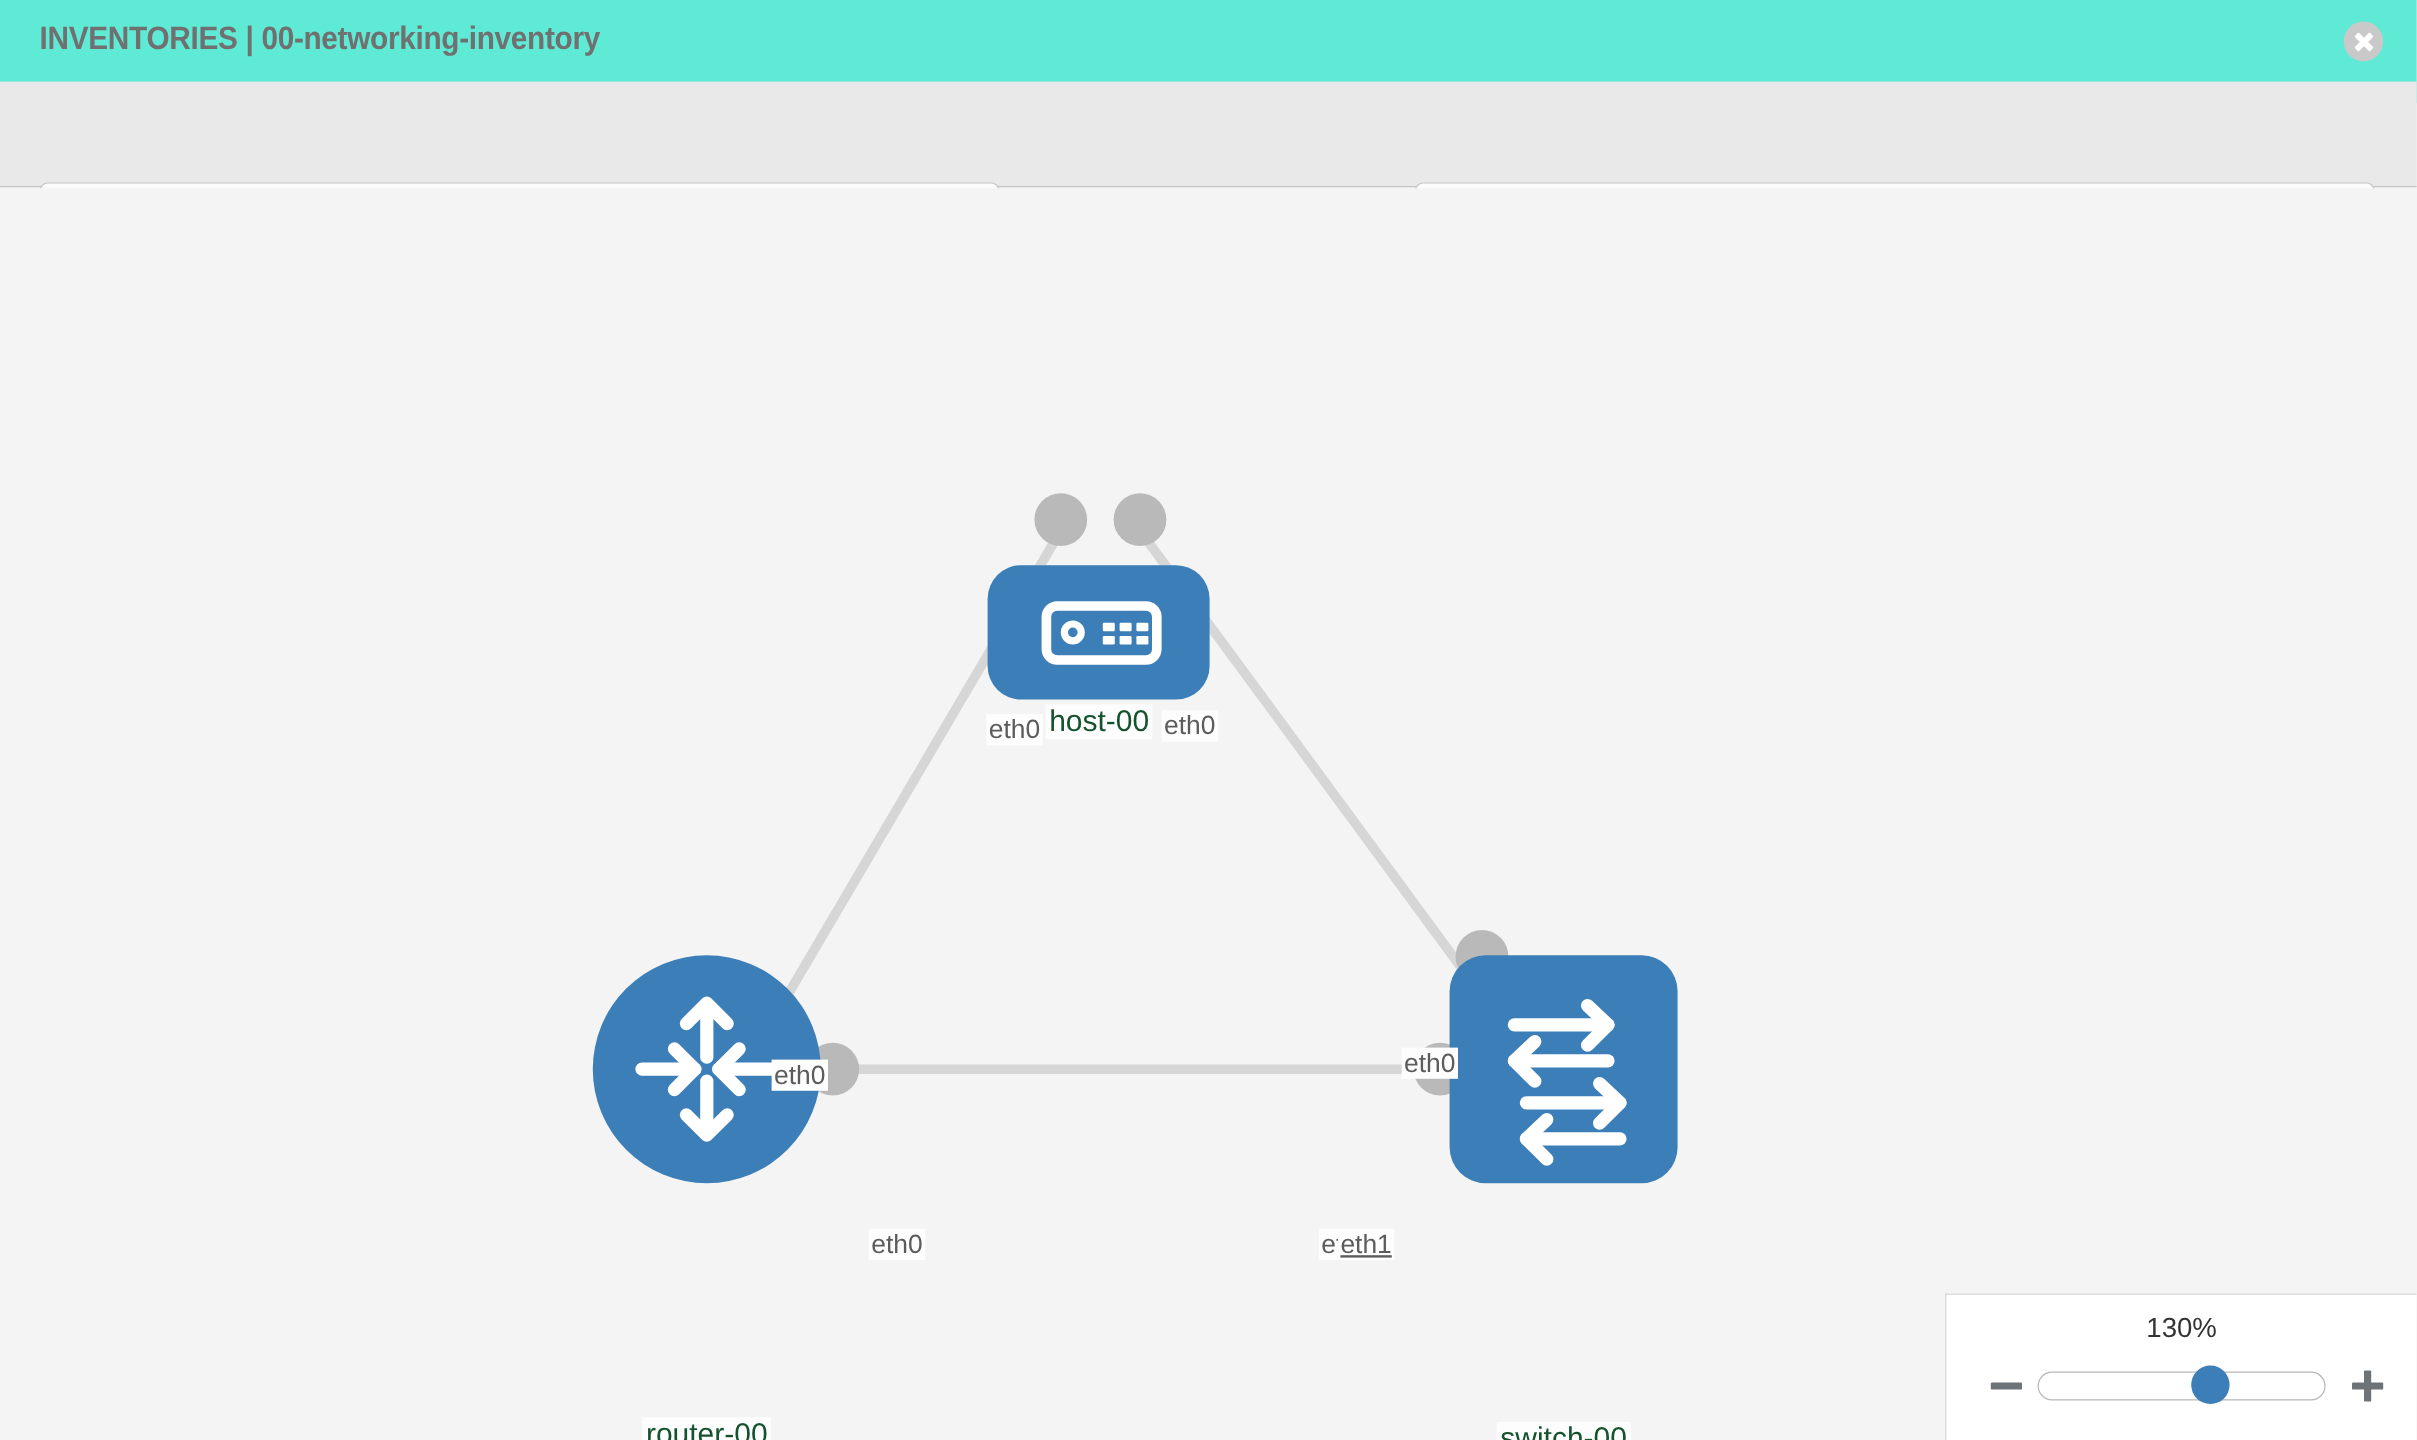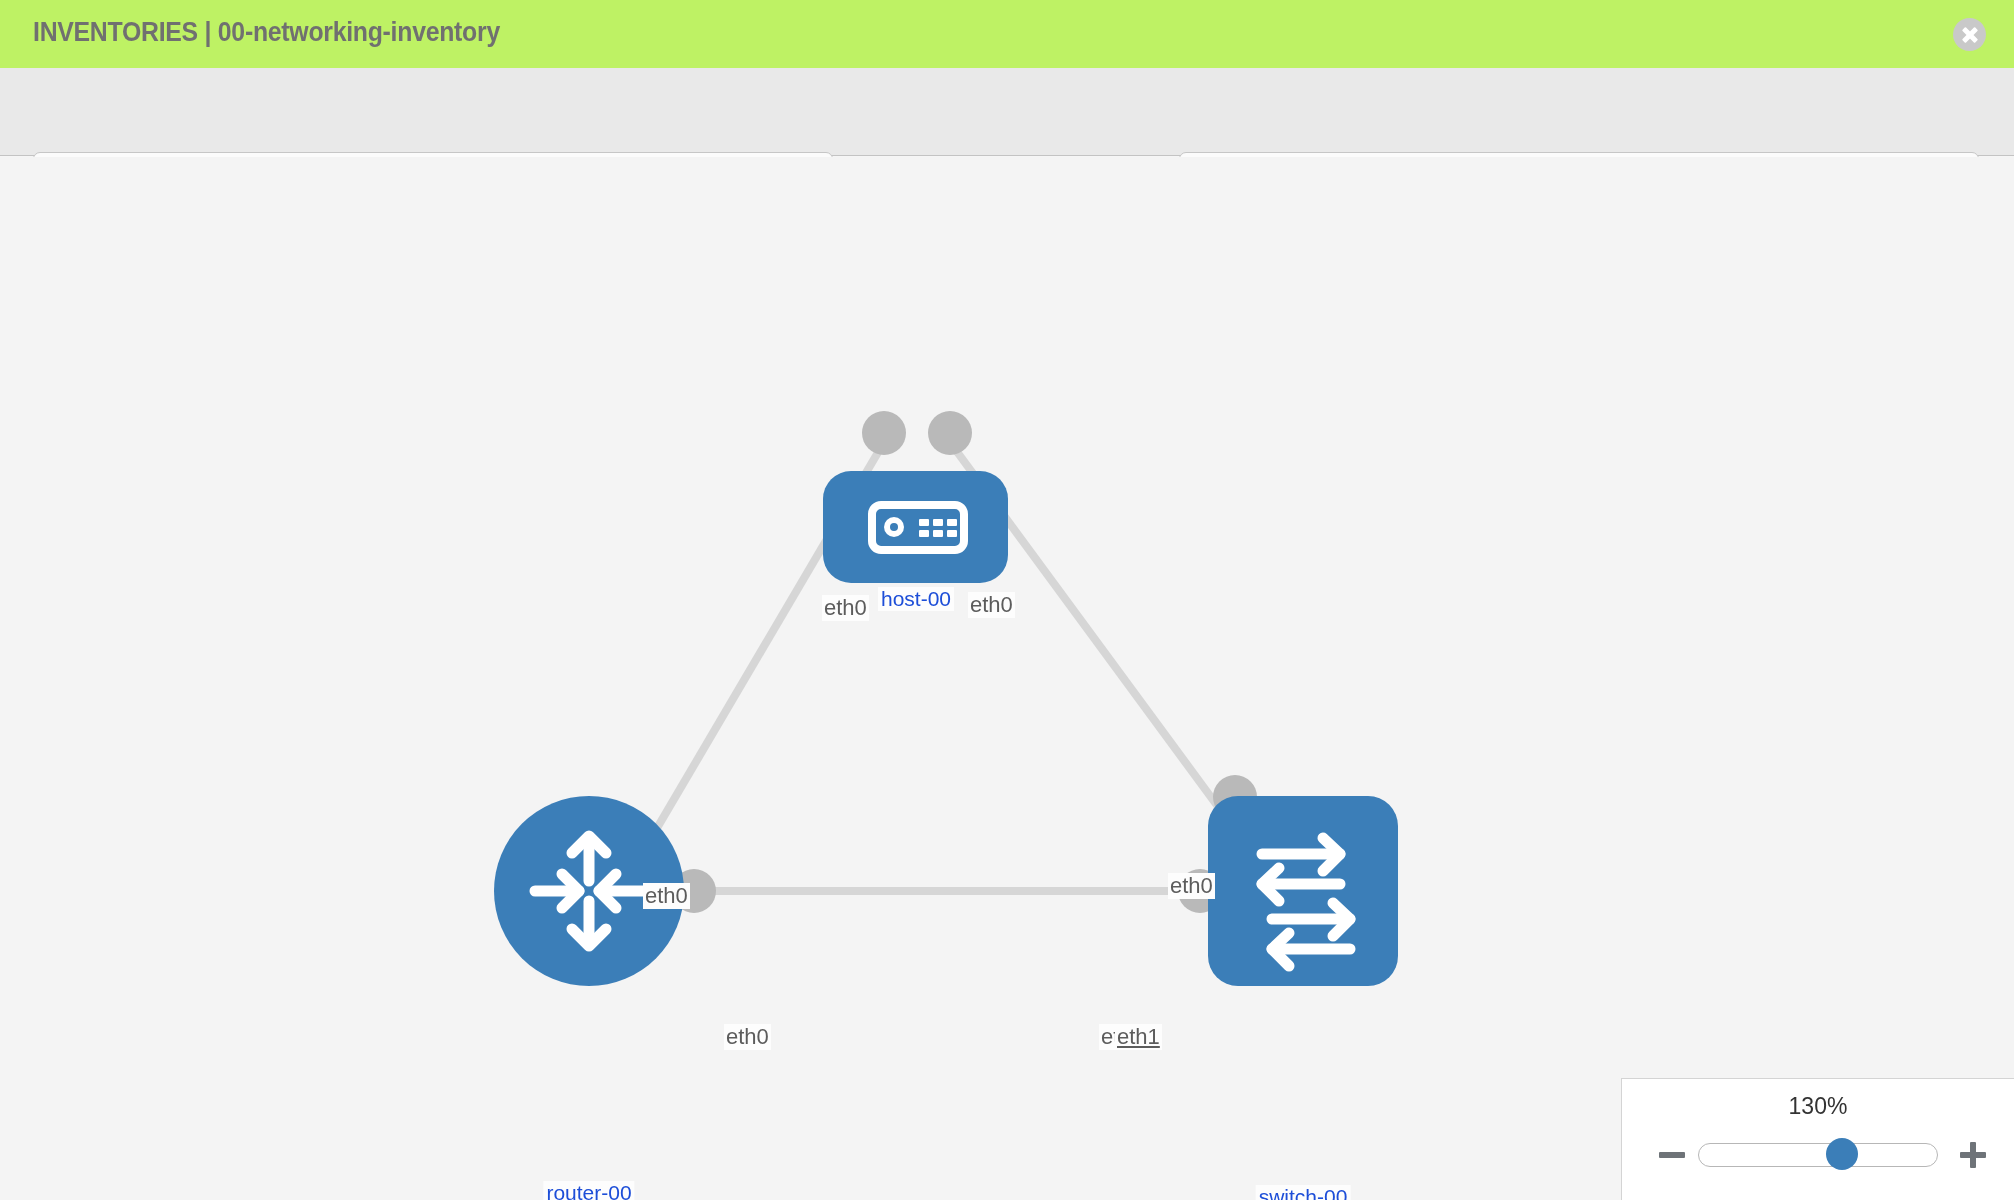--- a/index.html
+++ b/index.html
@@ -18,21 +18,21 @@
     height: 1200px;
     background: #f5f5f5;
   }
 
   
   .header {
     position: absolute;
     left: 0; top: 0;
     width: 2014px;
     height: 86px;
-    background: #bef264;
+    background: #5eead4;
     border-bottom: 1px solid #d7d7d7;
     box-sizing: border-box;
   }
   .page-title {
     position: absolute;
     left: 33px;
     top: 17px;
     font-size: 27px;
     font-weight: bold;
     color: #707070;
@@ -122,22 +122,22 @@
   }
   #topology-svg {
     position: absolute;
     left: 0; top: 0;
     width: 2014px;
     height: 1043px;
   }
 
   .node-label {
     position: absolute;
-    font-size: 21px;
-    color: #1d4ed8;
+    font-size: 25px;
+    color: #14532d;
     background: #fdfdfd;
     padding: 0 3px;
     white-space: nowrap;
     transform: translateX(-50%);
   }
   .iface-label {
     position: absolute;
     font-size: 22px;
     color: #5c5c5c;
     background: #fdfdfd;

